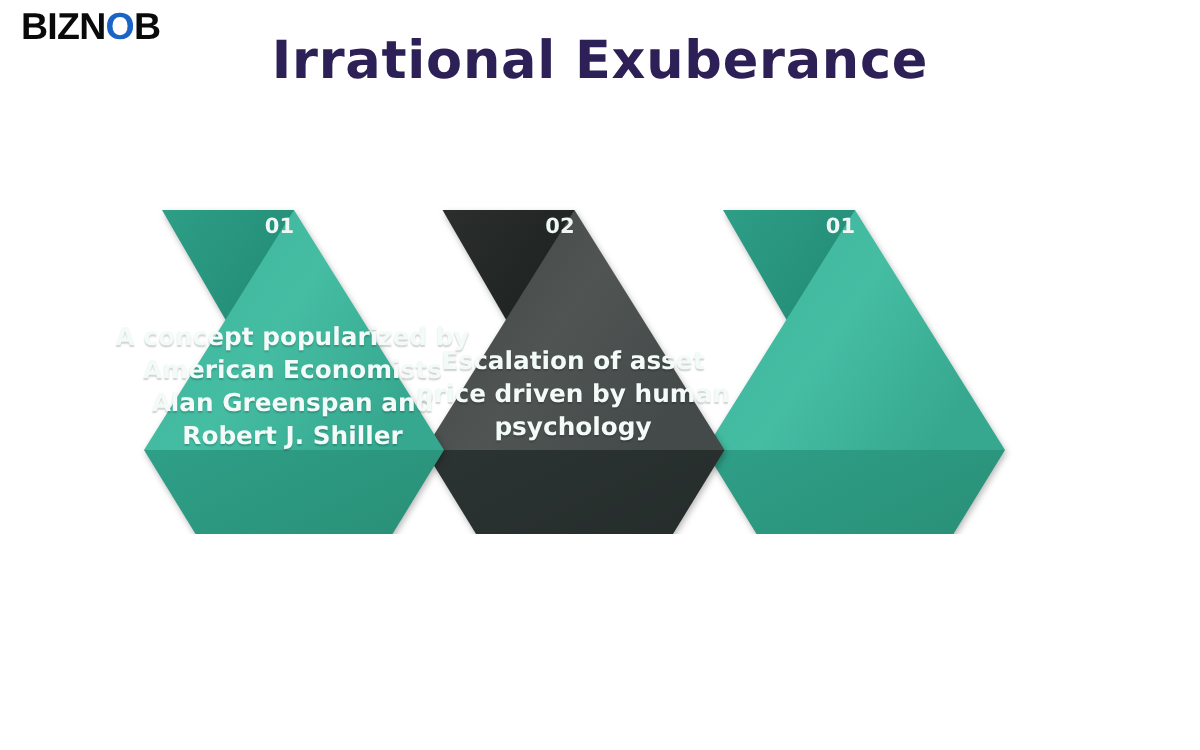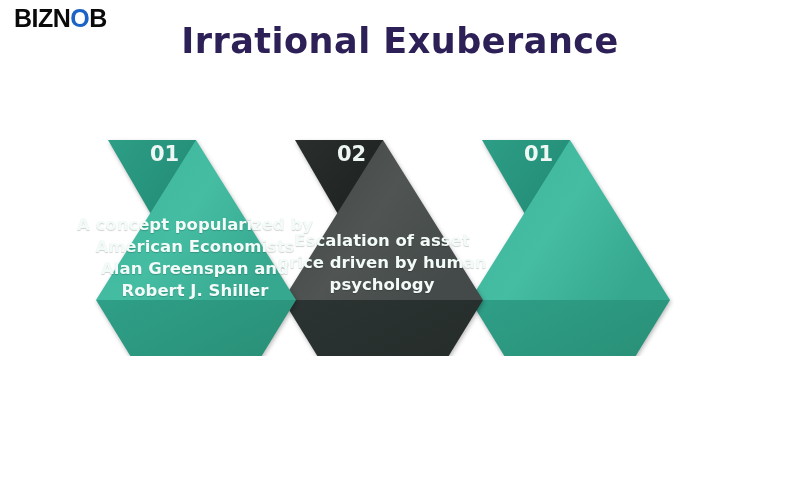--- a/index.html
+++ b/index.html
@@ -66,24 +66,24 @@
     overflow: visible;
     filter: drop-shadow(1px 2px 2px rgba(0,0,0,0.28));
   }
 
   
   .badge-num {
     position: absolute;
     top: 6px;
     left: 60px;
     width: 46px;
-    text-align: left;
+    text-align: right;
     font-family: "DejaVu Sans", sans-serif;
     font-weight: bold;
-    font-size: 21px;
+    font-size: 14px;
     color: #eef7f4;
     line-height: 1;
     z-index: 6;
     user-select: none;
   }
 
   
   .body-text {
     position: absolute;
     left: -14px;

